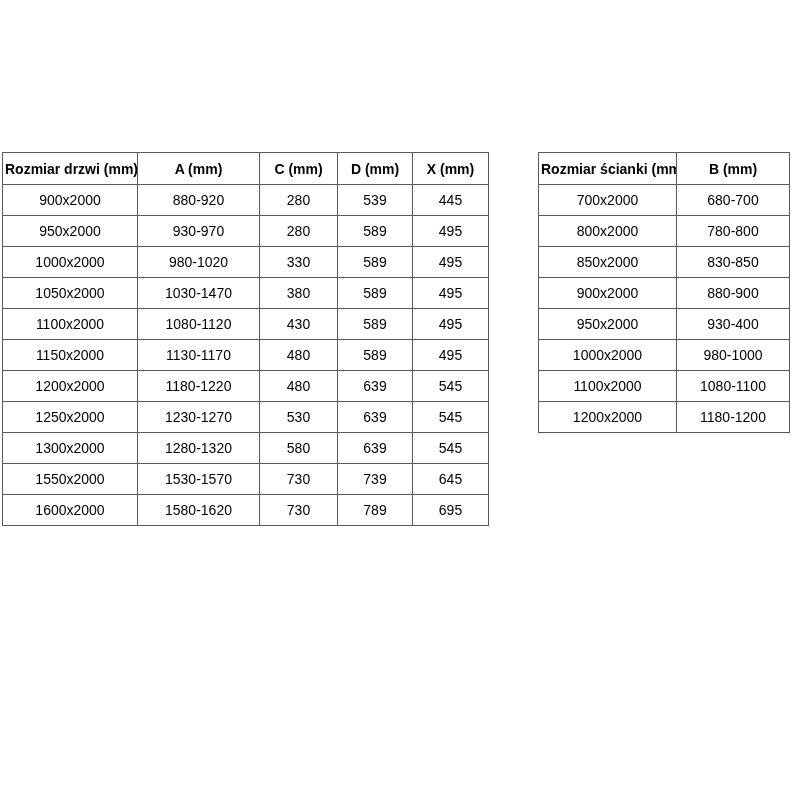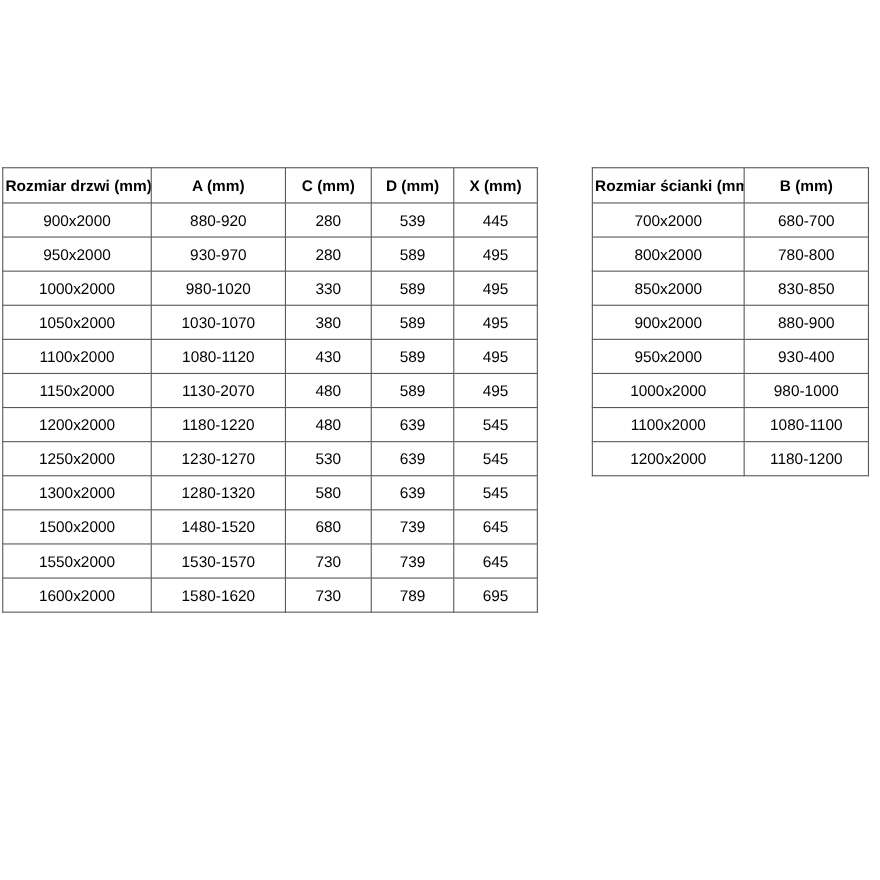--- a/index.html
+++ b/index.html
@@ -94,35 +94,35 @@
         </tr>
         <tr>
           <td>1000x2000</td>
           <td>980-1020</td>
           <td>330</td>
           <td>589</td>
           <td>495</td>
         </tr>
         <tr>
           <td>1050x2000</td>
-          <td>1030-1070</td>
+          <td>1030-1470</td>
           <td>380</td>
           <td>589</td>
           <td>495</td>
         </tr>
         <tr>
           <td>1100x2000</td>
           <td>1080-1120</td>
           <td>430</td>
           <td>589</td>
           <td>495</td>
         </tr>
         <tr>
           <td>1150x2000</td>
-          <td>1130-2070</td>
+          <td>1130-1170</td>
           <td>480</td>
           <td>589</td>
           <td>495</td>
         </tr>
         <tr>
           <td>1200x2000</td>
           <td>1180-1220</td>
           <td>480</td>
           <td>639</td>
           <td>545</td>
@@ -135,27 +135,20 @@
           <td>545</td>
         </tr>
         <tr>
           <td>1300x2000</td>
           <td>1280-1320</td>
           <td>580</td>
           <td>639</td>
           <td>545</td>
         </tr>
         <tr>
-          <td>1500x2000</td>
-          <td>1480-1520</td>
-          <td>680</td>
-          <td>739</td>
-          <td>645</td>
-        </tr>
-        <tr>
           <td>1550x2000</td>
           <td>1530-1570</td>
           <td>730</td>
           <td>739</td>
           <td>645</td>
         </tr>
         <tr>
           <td>1600x2000</td>
           <td>1580-1620</td>
           <td>730</td>

